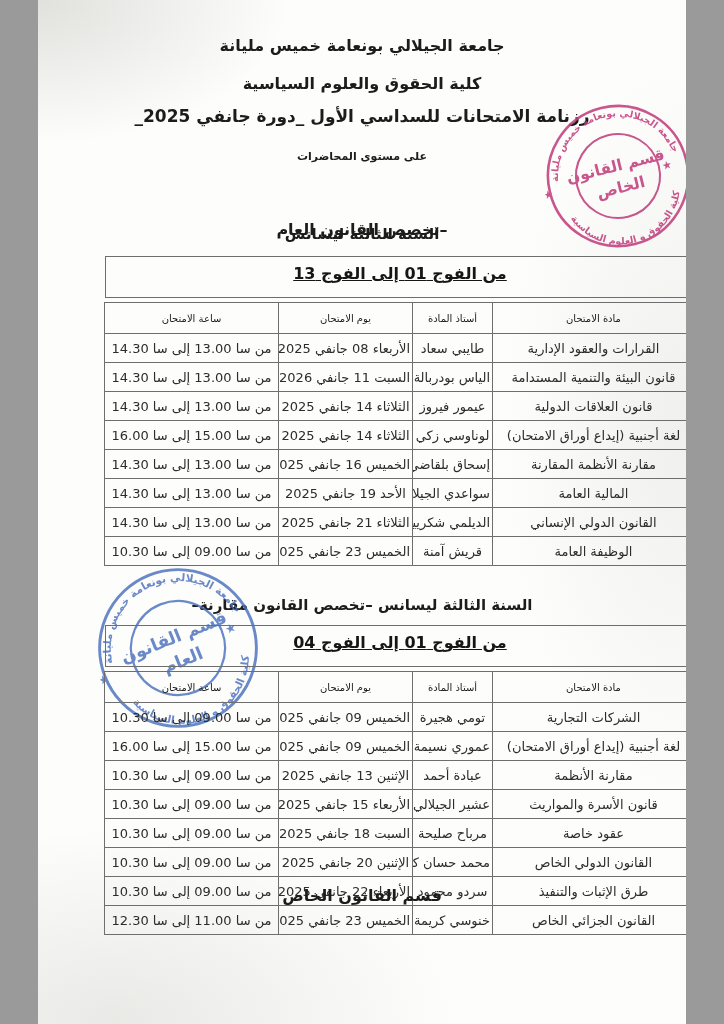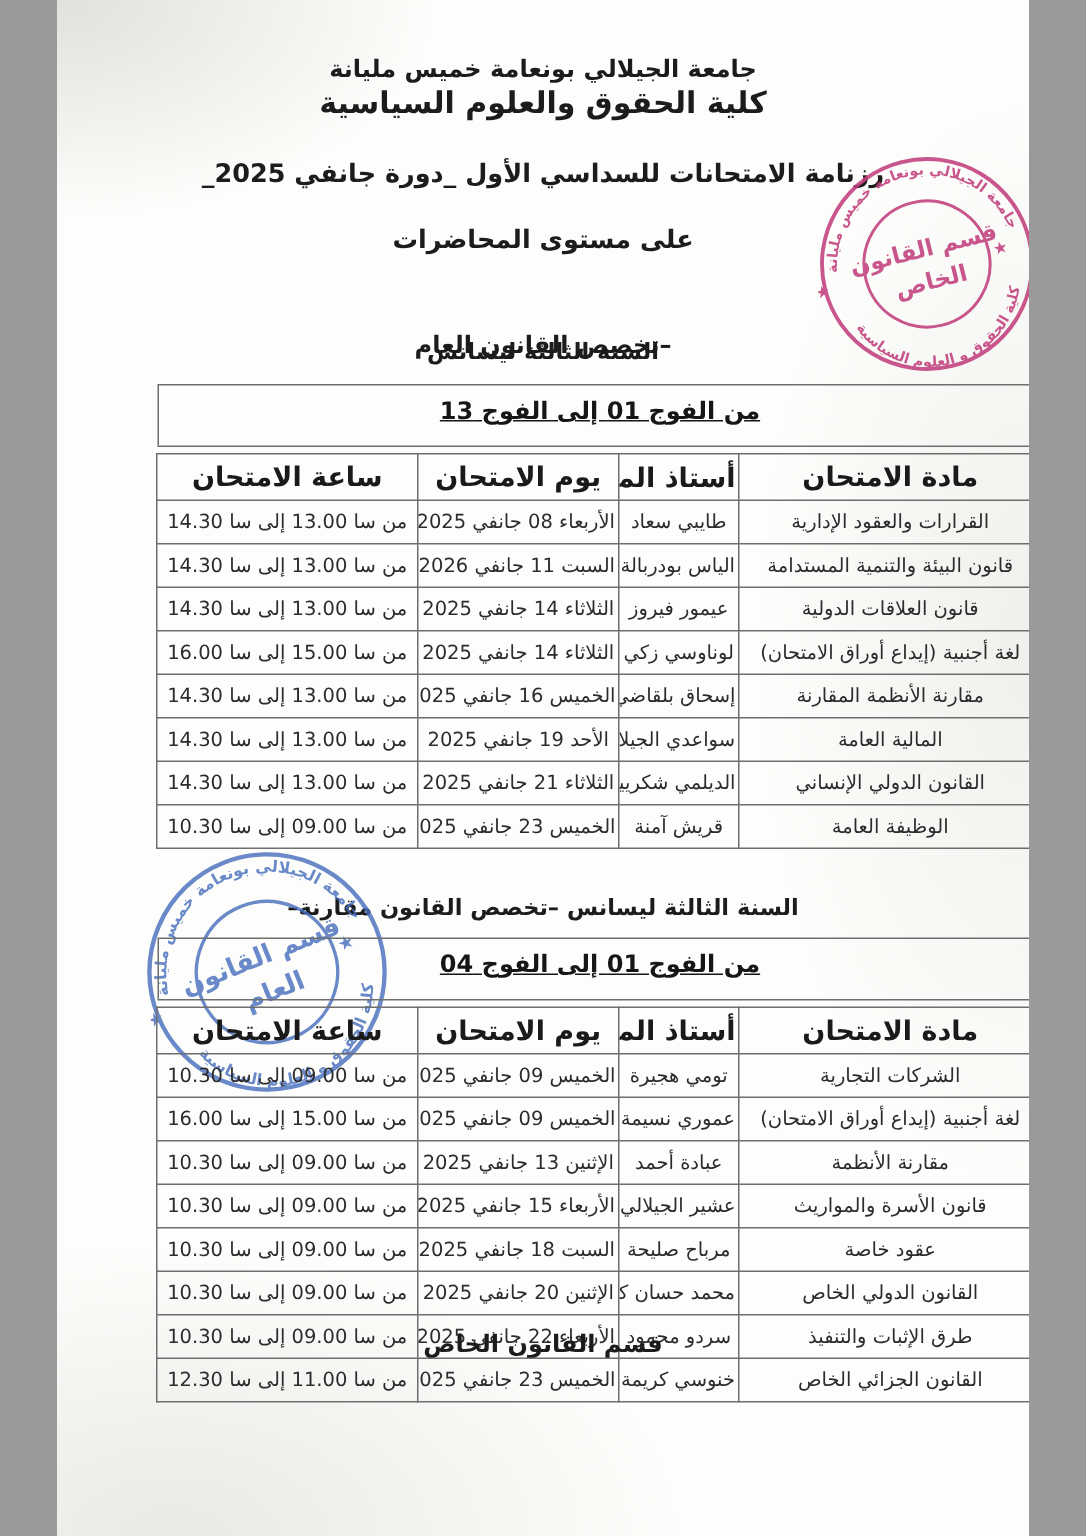--- a/index.html
+++ b/index.html
@@ -7,42 +7,42 @@
     position:relative;width:648px;height:1024px;margin:0 auto;
     font-family:"DejaVu Sans",sans-serif;direction:rtl;overflow:hidden;color:#1d1d1d;
     background:
       radial-gradient(ellipse 420px 240px at 0% 0%, rgba(110,110,104,0.20), transparent 60%),
       radial-gradient(ellipse 260px 520px at 100% 42%, rgba(120,120,114,0.10), transparent 70%),
       radial-gradient(ellipse 520px 300px at 12% 100%, rgba(110,110,104,0.14), transparent 65%),
       #fdfdfb;
   }
   .hline{position:absolute;left:0;right:0;text-align:center;font-weight:700;color:#1c1c1c;white-space:nowrap;}
   .h1{top:36px;font-size:16px;}
-  .h2{top:56px;font-size:20px;}
+  .h2{top:74px;font-size:16px;}
   .h3{top:106px;font-size:17px;}
-  .h4{top:150px;font-size:17px;}
+  .h4{top:150px;font-size:11px;}
   .h5{top:185px;font-size:15px;margin-top:40px;}
   .h6{top:220px;font-size:16px;}
   .m1{top:562px;font-size:15px;}
   .m2{top:596px;font-size:15px;}
   .foot{top:886px;font-size:16px;}
 
   .tbl-section{position:absolute;left:67px;width:590px;}
   .t1{top:256px;}
   .t2{top:625px;}
   .tbl-title{
     box-sizing:border-box;border:1px solid #6e6e6e;height:42px;
     text-align:center;font-weight:700;font-size:16px;padding-top:7px;color:#161616;text-decoration:underline;
   }
   table.sched{width:100%;border-collapse:collapse;table-layout:fixed;margin-top:4px;}
   table.sched th,table.sched td{
     border:1px solid #6e6e6e;text-align:center;vertical-align:middle;
     font-size:13px;color:#2c2c2c;height:28px;padding:0 2px;overflow:hidden;white-space:nowrap;
   }
-  table.sched th{font-weight:700;font-size:18px;height:30px;color:#1a1a1a;margin-top:28px;}
+  table.sched th{font-weight:400;font-size:10px;height:30px;color:#1a1a1a;margin-top:28px;}
   .c-subj{width:202px;} .c-prof{width:80px;} .c-day{width:134px;} .c-time{width:174px;}
 
   .stamp{position:absolute;pointer-events:none;}
   .stamp-red{left:505px;top:101px;width:150px;height:150px;transform:rotate(-14deg);opacity:.88;}
   .stamp-blue{left:56px;top:564px;width:168px;height:168px;transform:rotate(-22deg);opacity:.82;}
   .stamp svg{width:100%;height:100%;}
 </style>
 </head>
 <body>
 

